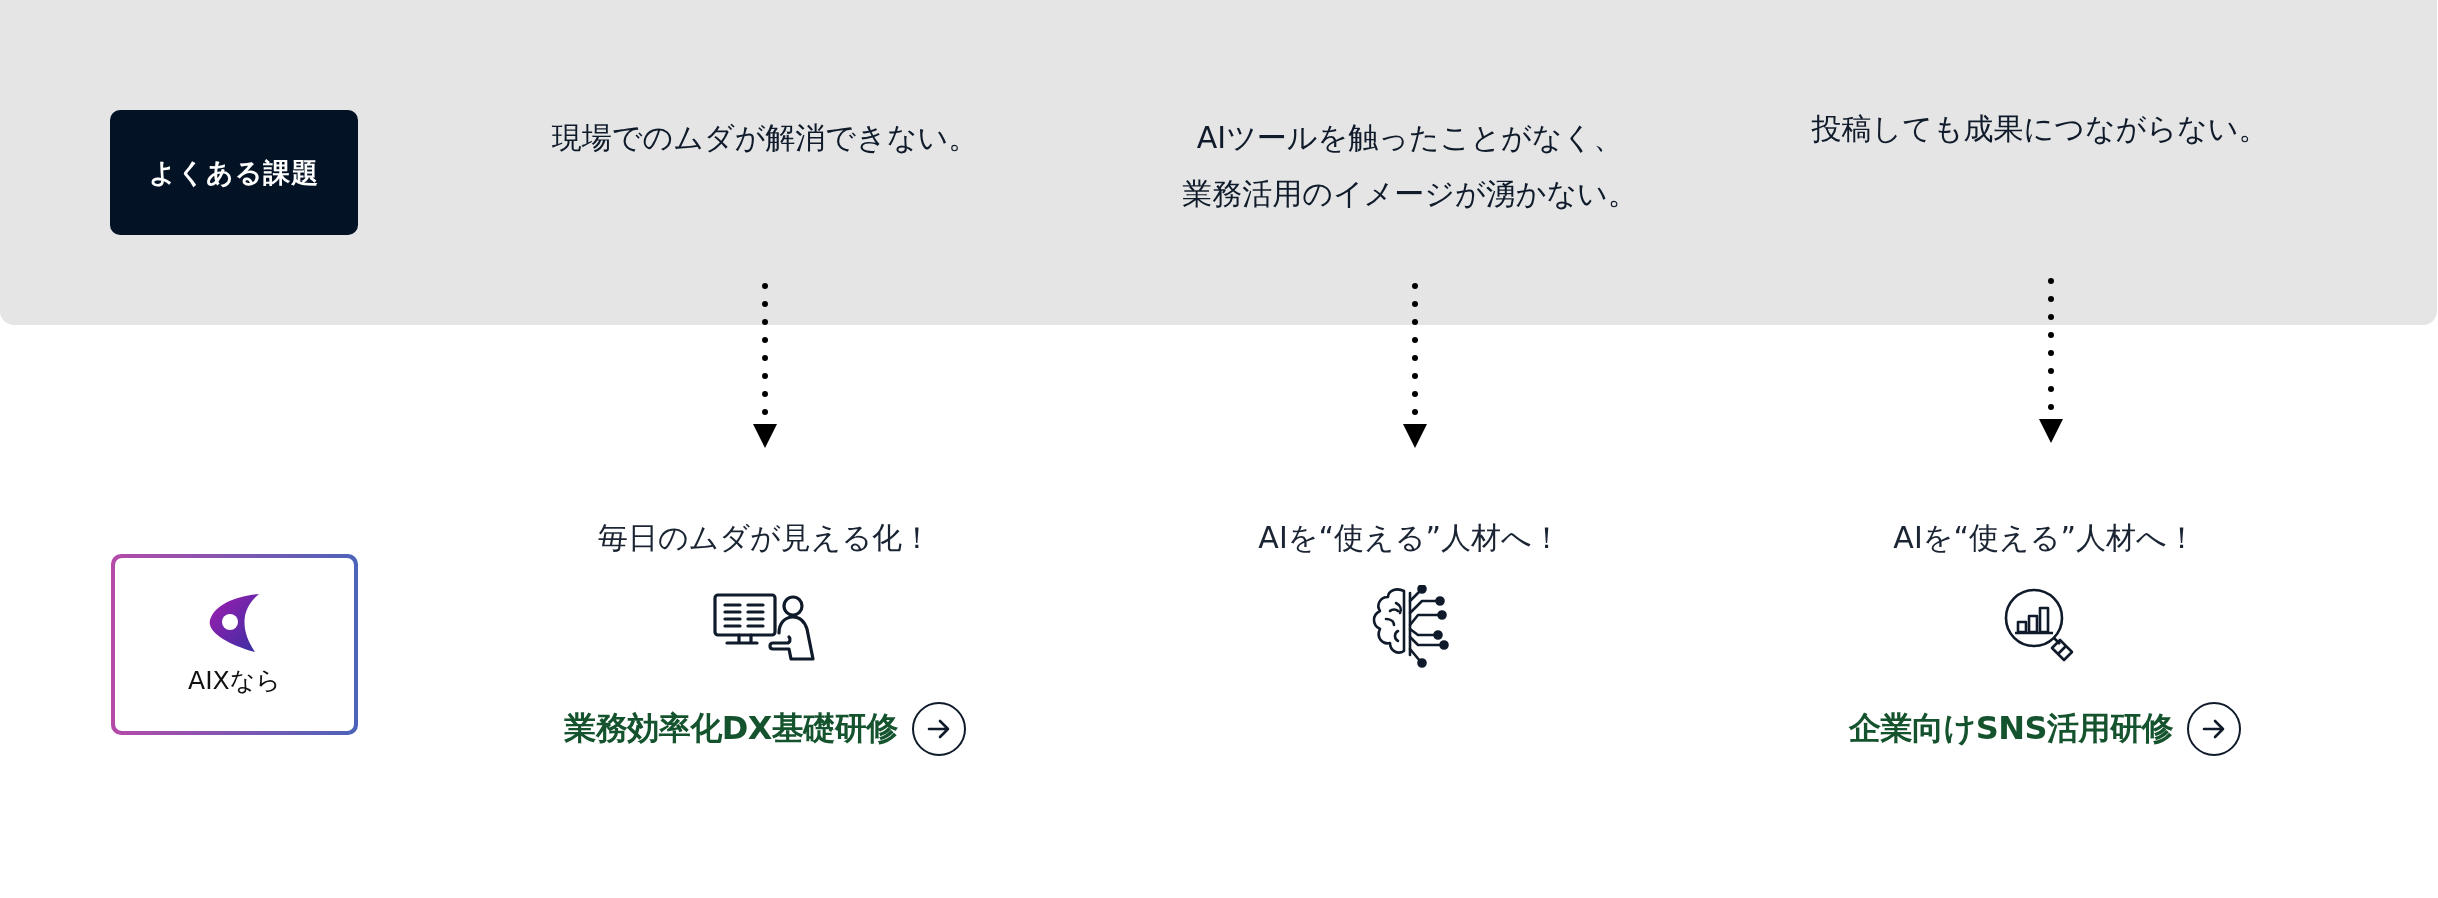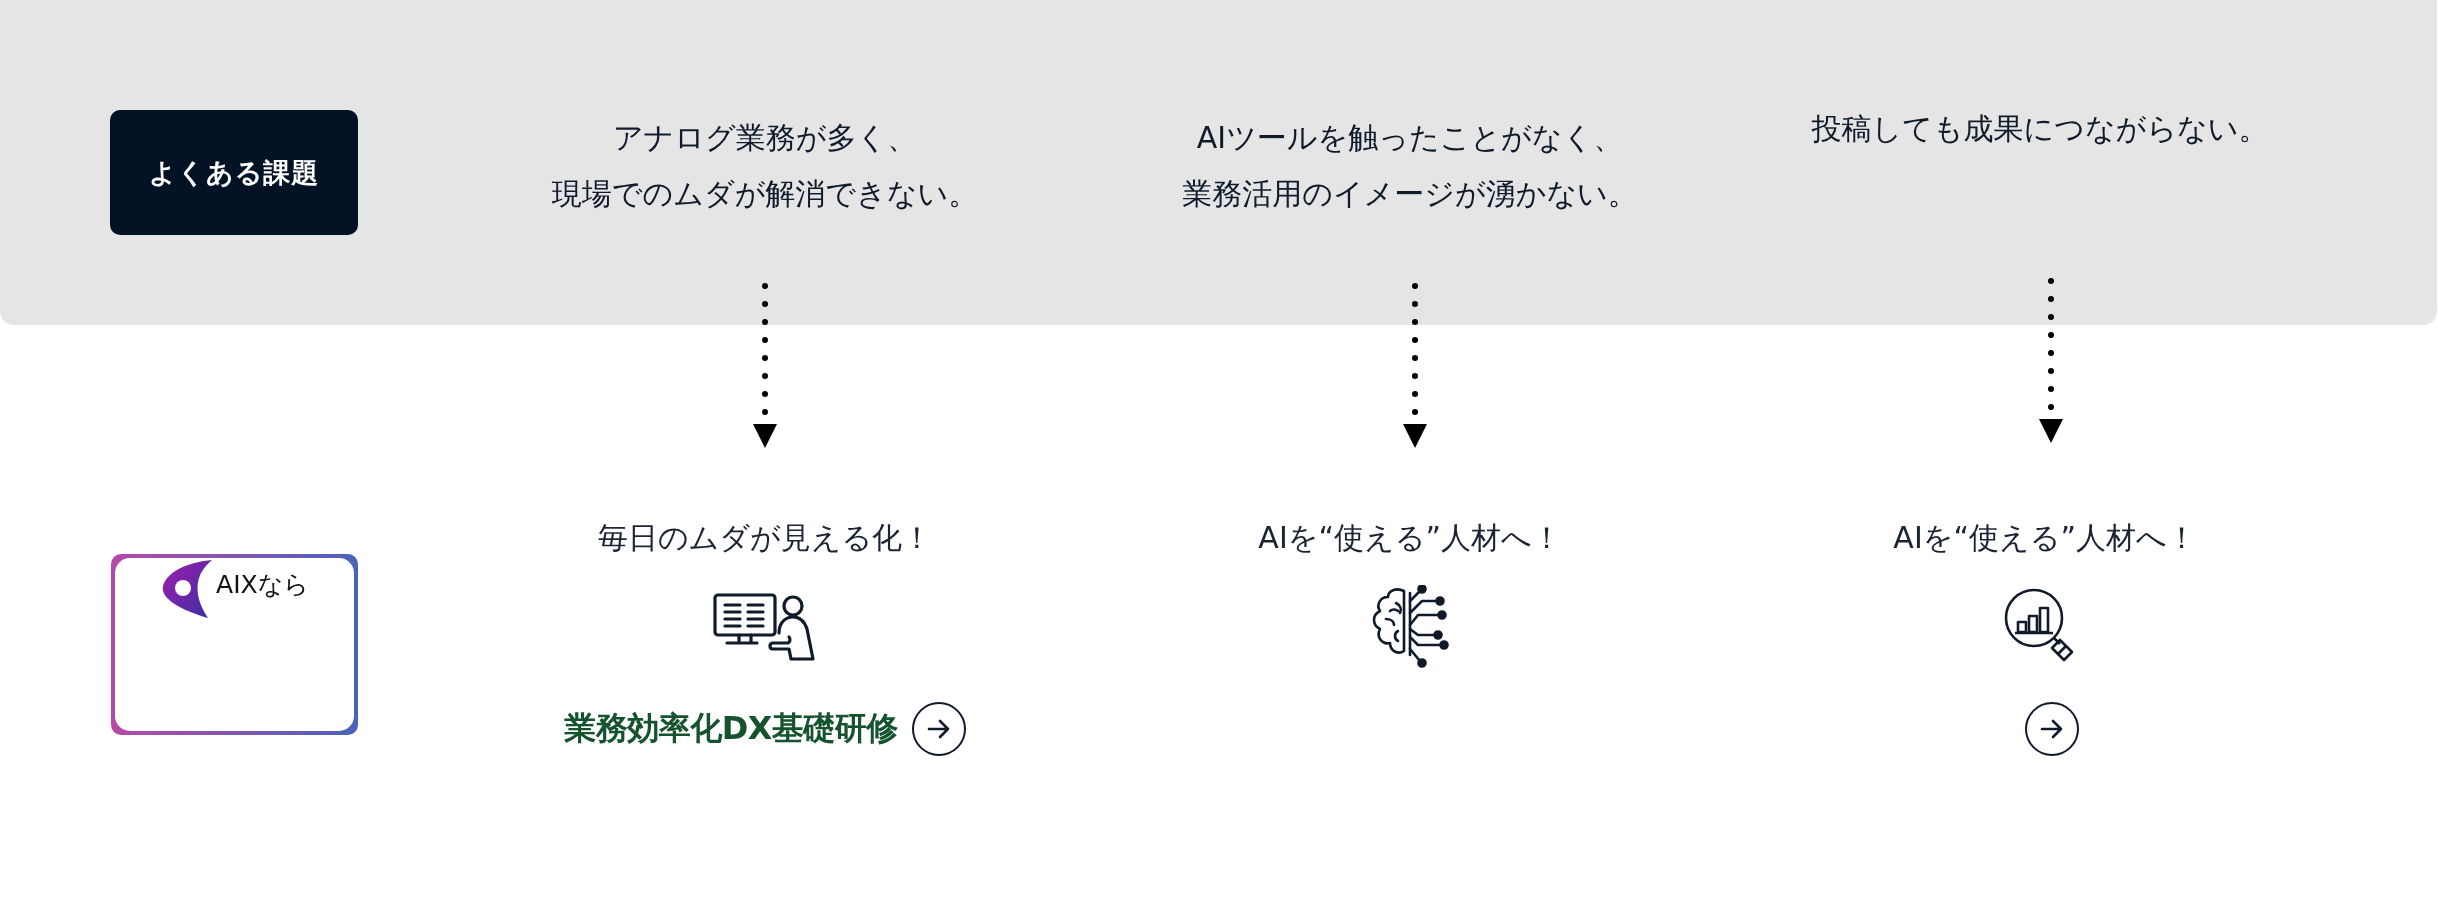--- a/index.html
+++ b/index.html
@@ -15,42 +15,41 @@
              font-size:30px; line-height:56px; color:#0f1a2a; }
   .problem span { display:block; white-space:nowrap; }
   .arrow { position:absolute; width:24px; }
   .arrow .dot { position:absolute; left:9px; width:6px; height:6px; border-radius:50%; background:#000; }
   .arrow .tri { position:absolute; left:0; width:0; height:0;
                 border-left:12px solid transparent; border-right:12px solid transparent;
                 border-top:24px solid #000; }
   .aix-box { position:absolute; left:111px; top:554px; width:247px; height:181px;
              border-radius:10px; padding:4px; box-sizing:border-box;
              background:linear-gradient(90deg,#b54aa8,#4c63ba); }
-  .aix-inner { width:100%; height:100%; background:#fff; border-radius:15px;
-               display:flex; flex-direction:row; align-items:flex-start; justify-content:center; }
+  .aix-inner { width:100%; height:100%; background:#fff; border-radius:7px;
+               display:flex; flex-direction:column; align-items:center; justify-content:center; }
   .aix-text { font-size:25px; color:#111; margin-top:10px; }
   .col { position:absolute; top:508px; width:620px; text-align:center; }
   .tagline { font-size:30px; color:#1a2433; height:60px; line-height:60px; white-space:nowrap; }
   .icon-wrap { height:120px; display:flex; align-items:center; justify-content:center; }
   .course-row { display:flex; align-items:center; justify-content:center; margin-top:14px; }
   .course-title { font-size:32px; font-weight:bold; color:#14532d; white-space:nowrap; letter-spacing:-0.5px; }
   .circle-btn { width:50px; height:50px; border:2px solid #0f1a2a; border-radius:50%;
                 margin-left:14px; display:flex; align-items:center; justify-content:center; cursor:pointer; }
 </style>
 </head>
 <body>
 
 <div class="panel"></div>
 
 <div class="issue-label">
   <span>よくある課題</span>
 </div>
 
 <div class="problem" style="left:465px;">
-  <span>アナログ業務が多く、</span>
   <span>現場でのムダが解消できない。</span>
 </div>
 <div class="problem" style="left:1110px;">
   <span>AIツールを触ったことがなく、</span>
   <span>業務活用のイメージが湧かない。</span>
 </div>
 <div class="problem" style="left:1740px; top:101px;">
   <span>投稿しても成果につながらない。</span>
 </div>
 
@@ -163,19 +162,20 @@
       <rect x="14" y="34" width="8" height="10"></rect>
         <rect x="25" y="28" width="8" height="16"></rect>
         <rect x="36" y="20" width="8" height="24"></rect>
       <line x1="11" y1="45" x2="49" y2="45"></line>
       <path d="M50 50 l6 6"></path>
       <path d="M56 52 l12 12 l-8 8 l-12 -12 z"></path>
       <path d="M62 58 l-8 8"></path>
     </svg>
   </div>
   <div class="course-row">
+    <span class="course-title">企業向けSNS活用研修</span>
     <div class="circle-btn">
       <svg width="24" height="20" viewBox="0 0 24 20" fill="none" stroke="#0f1a2a" stroke-width="2.6" stroke-linecap="round" stroke-linejoin="round">
           <path d="M2 10 h19 M13 2 l8 8 l-8 8"></path>
         </svg>
     </div>
   </div>
 </div>
 
 </body></html>

